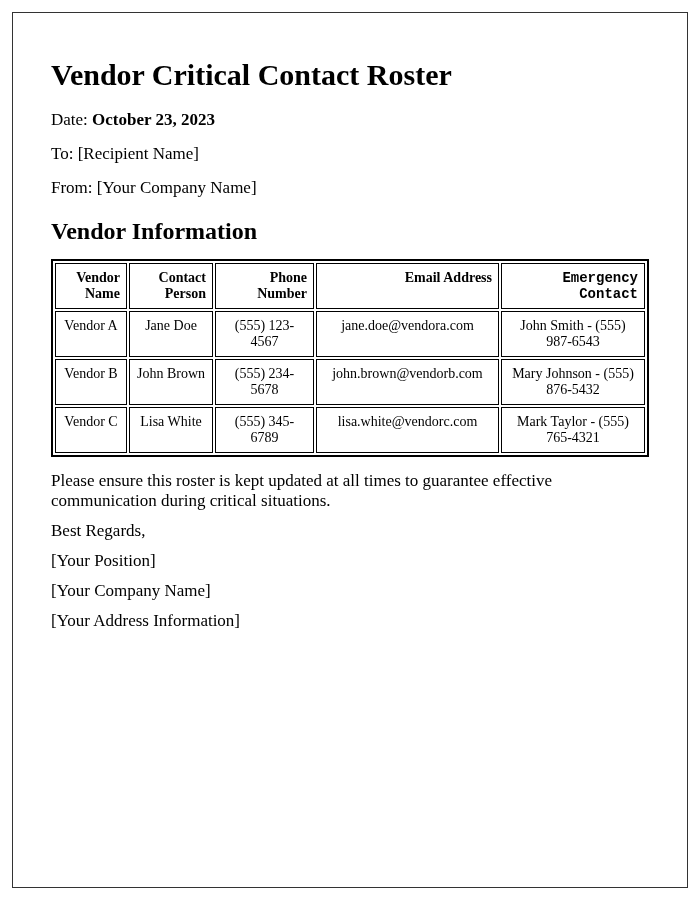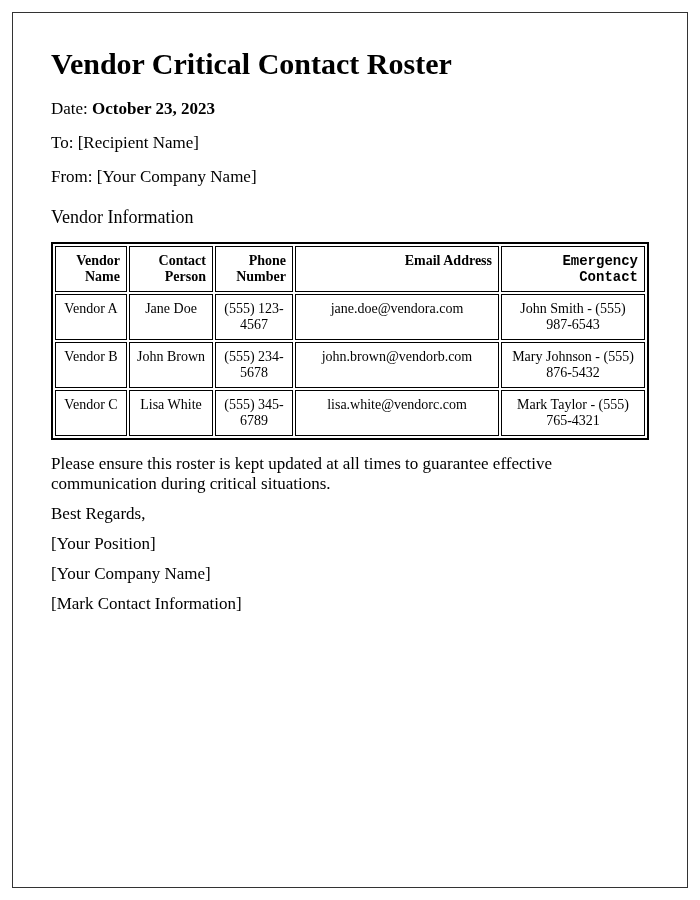--- a/index.html
+++ b/index.html
@@ -9,31 +9,31 @@
     font-family: Georgia, 'Times New Roman', Times, serif;
     background: #fff;
     color: #000;
     width: 700px;
     height: 900px;
   }
   .page {
     border: 1px solid #333;
     width: 100%;
     height: 100%;
-    padding: 28px 38px;
+    padding: 39px 38px;
     overflow: hidden;
   }
   h1 {
     font-size: 30px;
     font-weight: bold;
     margin: 6px 0 18px 0;
   }
   h2 {
-    font-size: 18px;
-    font-weight: normal;
+    font-size: 24px;
+    font-weight: bold;
     margin: 20px 0 14px 0;
   }
   p { font-size: 17px; margin: 10px 0; font-family: Liberation Serif, serif; }
   .meta-line { margin: 14px 0; }
   table {
     border-collapse: separate;
     border-spacing: 2px;
     border: 2px solid #000;
     width: 100%;
     font-size: 14px;
@@ -41,21 +41,21 @@
   }
   th, td {
     border: 1px solid #000;
     padding: 6px 6px;
     text-align: center;
     vertical-align: top;
   }
   th { text-align: right; }
   .col-vendor { width: 72px; }
   .col-contact { width: 84px; }
-  .col-phone { width: 78px; }
+  .col-phone { width: 99px; }
   .col-emerg { width: 144px; font-family: Liberation Mono, monospace; }
 </style>
 </head>
 <body>
 
 <div class="page">
 
   <h1>Vendor Critical Contact Roster</h1>
 
   <p class="meta-line">
@@ -100,15 +100,15 @@
         <td>Mark Taylor - (555) 765-4321</td>
       </tr>
     </tbody>
   </table>
 
   <p>Please ensure this roster is kept updated at all times to guarantee effective communication during critical situations.</p>
 
   <p>Best Regards,</p>
   <p>[Your Position]</p>
   <p>[Your Company Name]</p>
-  <p>[Mark Contact Information]</p>
+  <p>[Your Address Information]</p>
 
 </div>
 
 </body></html>

